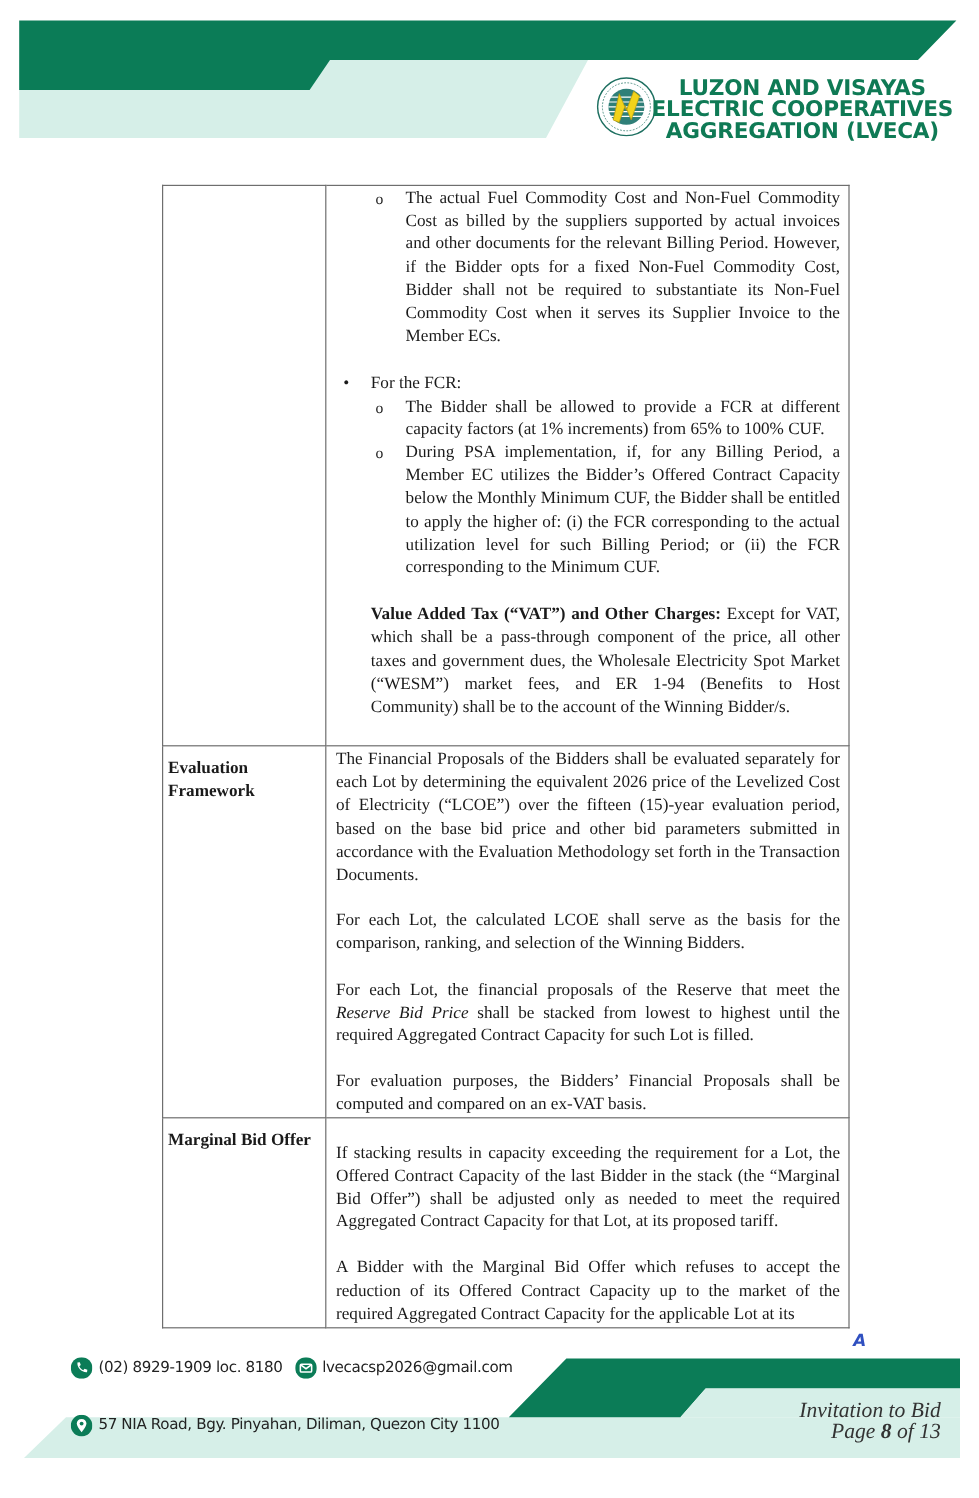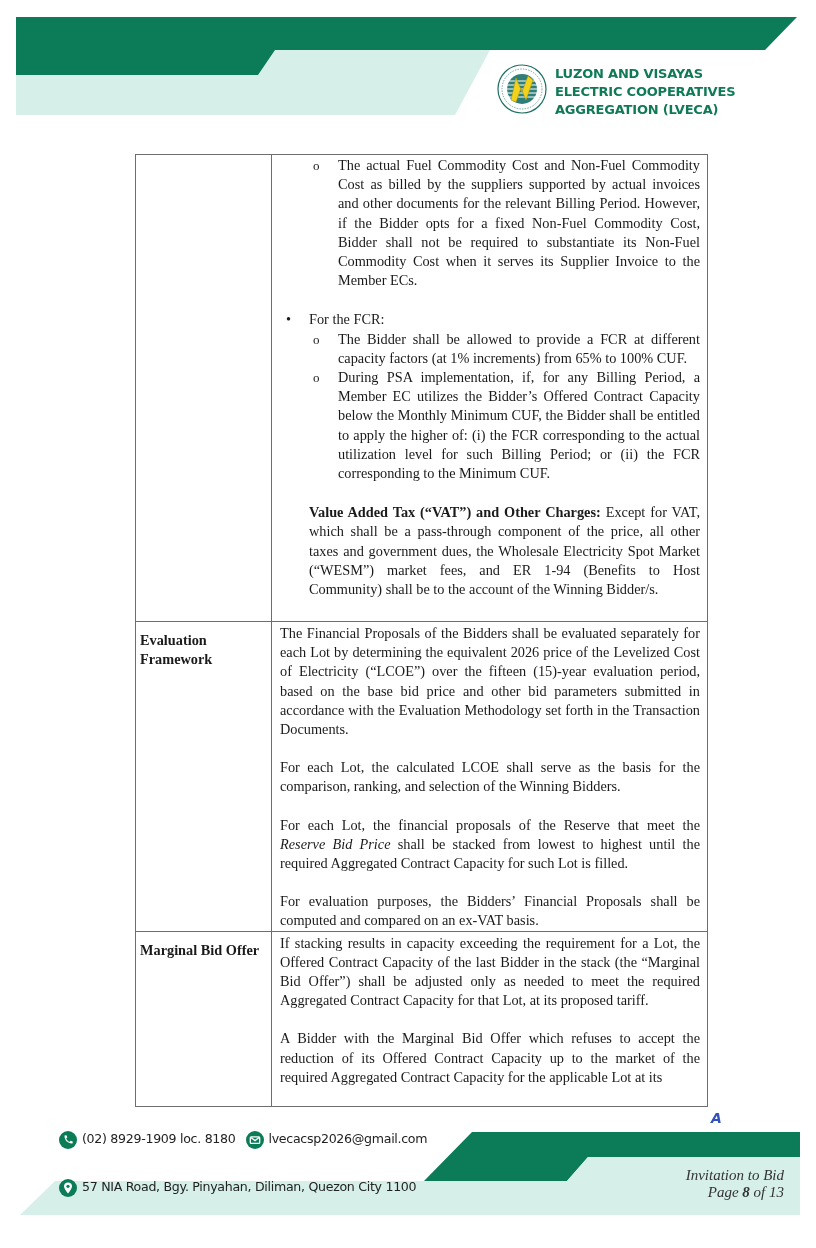--- a/index.html
+++ b/index.html
@@ -2,22 +2,22 @@
 <html><head>
 <meta charset="utf-8">
 <style>
   html, body { margin: 0; padding: 0; background: #ffffff; }
   body { width: 816px; height: 1248px; position: relative; overflow: hidden;
          font-family: "Liberation Serif", "DejaVu Serif", serif; color: #1a1a1a; }
 
   
   .hdr-svg { position: absolute; left: 0; top: 0; width: 816px; height: 130px; }
   .logo { position: absolute; left: 497px; top: 64px; width: 50px; height: 50px; }
-  .org-name { position: absolute; left: 555px; top: 65px; font-family: "DejaVu Sans", sans-serif;
-              font-weight: bold; color: #0f7a55; font-size: 13px; line-height: 18px; letter-spacing: -0.2px; }
+  .org-name { position: absolute; left: 543px; top: 65px; font-family: "DejaVu Sans", sans-serif;
+              font-weight: bold; color: #0f7a55; font-size: 18px; line-height: 18px; letter-spacing: -0.2px; text-align: center; }
   .org-name div { white-space: nowrap; }
 
   
   .doc-table { position: absolute; left: 135px; top: 154px; width: 573px;
                border-collapse: collapse; font-size: 14.3px; line-height: 19.2px; }
   .doc-table td { border: 1px solid #6e6e6e; vertical-align: top; padding: 0; }
   .col-left { width: 135px; text-align: left; font-weight: bold; }
   .col-left .lbl { padding: 9px 4px 0 4px; }
   .col-right { padding: 0 7px 0 8px !important; text-align: justify; }
 
@@ -36,21 +36,21 @@
 
   
   .ftr-svg { position: absolute; left: 0; top: 1120px; width: 816px; height: 110px; }
   .contact { position: absolute; left: 59px; font-family: "DejaVu Sans", sans-serif; font-size: 12.6px;
              color: #222; display: flex; align-items: flex-start; white-space: nowrap; letter-spacing: -0.3px; }
   .contact .ic { width: 18px; height: 18px; margin-right: 5px; flex: none; }
   .c1 { top: 1131px; }
   .c2 { top: 1179px; }
   .gap-ic { margin-left: 10px; }
   .page-info { position: absolute; right: 32px; top: 1167px; text-align: right; font-style: italic;
-               font-size: 15px; line-height: 17px; color: #333; }
+               font-size: 18px; line-height: 17px; color: #333; }
   .initials { position: absolute; left: 711px; top: 1110px; color: #3050c0; font-style: italic;
               font-weight: bold; font-size: 14px; font-family: "DejaVu Sans", sans-serif; }
 </style>
 </head>
 <body>
 
 <svg class="hdr-svg" viewBox="0 0 816 130">
   <polygon points="16,50 490,50 455,115 16,115" fill="#d6efe8"></polygon>
   <polygon points="16,17 797,17 765,50 275,50 258,75 16,75" fill="#0b7c57"></polygon>
 </svg>
@@ -117,21 +117,21 @@
       <div class="gap"></div>
       <p class="para">For evaluation purposes, the Bidders’ Financial Proposals shall be computed and compared on an ex-VAT basis.</p>
     </td>
   </tr>
 
   <tr class="r3">
     <td class="col-left">
       <div class="lbl">Marginal Bid Offer</div>
     </td>
     <td class="col-right">
-      <p class="para" style="margin-top:2px;">If stacking results in capacity exceeding the requirement for a Lot, the Offered Contract Capacity of the last Bidder in the stack (the “Marginal Bid Offer”) shall be adjusted only as needed to meet the required Aggregated Contract Capacity for that Lot, at its proposed tariff.</p>
+      <p class="para" style="margin-top:20px;">If stacking results in capacity exceeding the requirement for a Lot, the Offered Contract Capacity of the last Bidder in the stack (the “Marginal Bid Offer”) shall be adjusted only as needed to meet the required Aggregated Contract Capacity for that Lot, at its proposed tariff.</p>
       <div class="gap"></div>
       <p class="para">A Bidder with the Marginal Bid Offer which refuses to accept the reduction of its Offered Contract Capacity up to the market of the required Aggregated Contract Capacity for the applicable Lot at its</p>
     </td>
   </tr>
 </tbody>
   </table>
 
 <div class="initials">A</div>
 
 <svg class="ftr-svg" viewBox="0 0 816 110">

